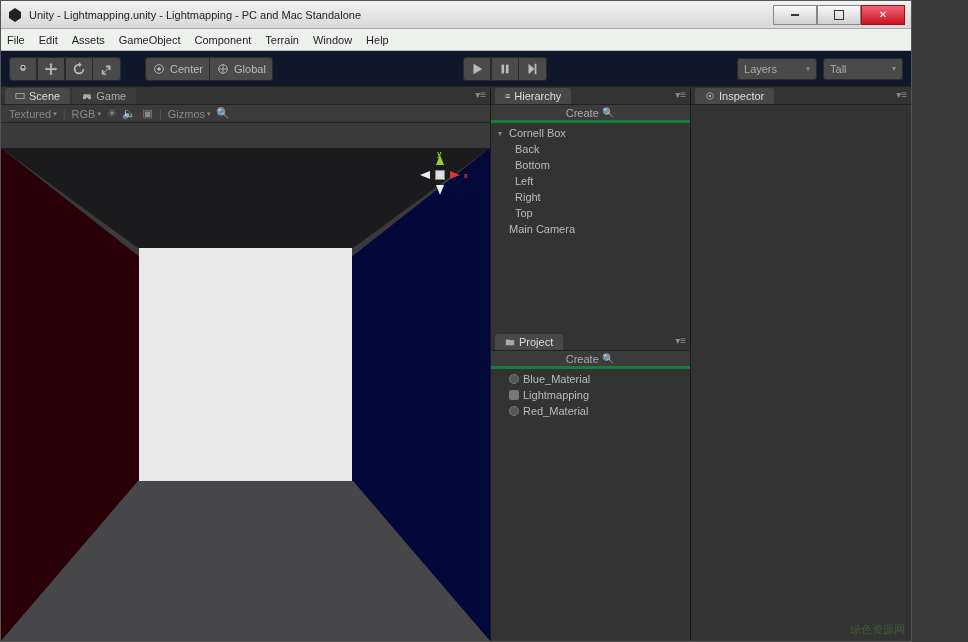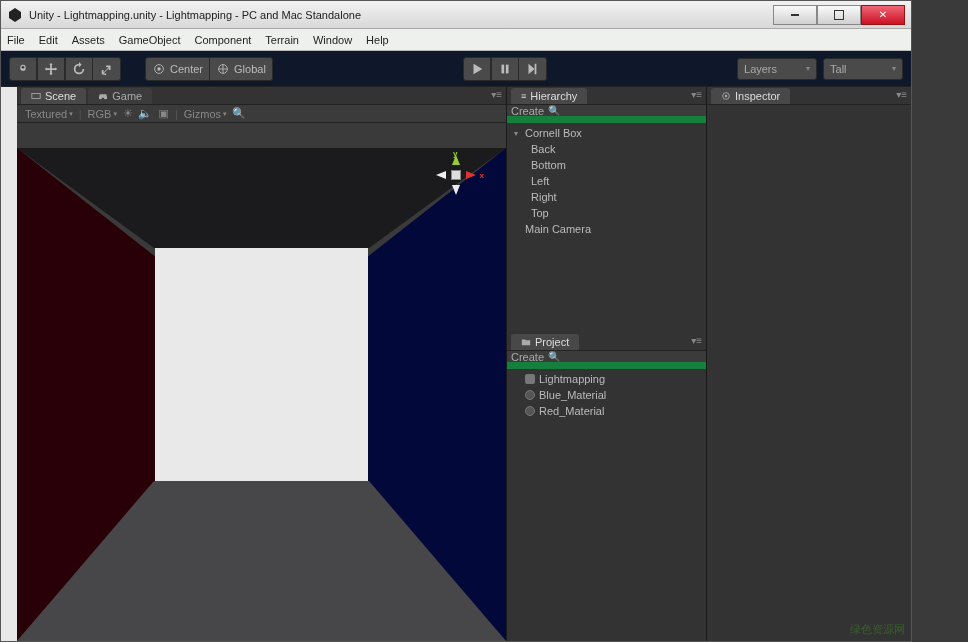--- a/index.html
+++ b/index.html
@@ -26,21 +26,21 @@
   .tbtn svg{width:14px;height:14px;fill:#bbb;}
   .tgroup{display:flex;}
   .tgroup .tbtn{border-radius:0;}
   .tgroup .tbtn:first-child{border-radius:3px 0 0 3px;}
   .tgroup .tbtn:last-child{border-radius:0 3px 3px 0; border-left:none;}
   .toolbar .spacer{flex:1;}
   .dropdown{background:#4a4a4a;border:1px solid #2a2a2a;border-radius:3px;height:22px;min-width:80px;display:flex;align-items:center;padding:0 6px;color:#aaa;justify-content:space-between;}
   .dropdown::after{content:"▾";font-size:8px;color:#888;margin-left:6px;}
 
   
-  .workspace{flex:1;display:flex;background:#2a2a2a;margin-left:16px;}
+  .workspace{flex:1;display:flex;background:#2a2a2a;}
   .col-left{width:490px;display:flex;flex-direction:column;border-right:1px solid #1a1a1a;}
   .col-mid{width:200px;display:flex;flex-direction:column;border-right:1px solid #1a1a1a;}
   .col-right{flex:1;display:flex;flex-direction:column;}
 
   .panel-tabs{height:18px;background:#333;display:flex;align-items:flex-end;padding-left:4px;gap:2px;border-bottom:1px solid #222;position:relative;}
   .panel-tab{background:#3c3c3c;color:#aaa;padding:2px 10px;border-radius:3px 3px 0 0;display:flex;align-items:center;gap:4px;font-size:10px;}
   .panel-tab.active{background:#484848;color:#ddd;}
   .panel-tab svg{width:10px;height:10px;fill:#aaa;}
   .panel-dropdown-btn{position:absolute;right:4px;top:2px;color:#888;font-size:10px;}
 
@@ -67,21 +67,21 @@
   .gizmo .ar.left{left:2px;top:18px;border-top:4px solid transparent;border-bottom:4px solid transparent;border-right:10px solid #eee;}
   .gizmo .ar.right{right:2px;top:18px;border-top:4px solid transparent;border-bottom:4px solid transparent;border-left:10px solid #d33;}
 
   .tree{flex:1;background:#333;overflow:auto;padding:2px 0;}
   .tree-row{display:flex;align-items:center;height:16px;color:#bbb;padding-left:4px;gap:4px;font-size:10px;}
   .tree-row .fold{width:10px;text-align:center;color:#888;font-size:8px;}
   .tree-row.indent1{padding-left:24px;}
   .tree-row .bullet{width:10px;height:10px;border-radius:5px;background:#555;border:1px solid #777;}
   .tree-row .scene-ico{width:10px;height:10px;background:#777;border-radius:2px;}
 
-  .search-row{height:18px;background:#3b3b3b;display:flex;align-items:center;padding:0 4px;gap:4px;border-bottom:7px solid #15803d;}
+  .search-row{height:18px;background:#3b3b3b;display:flex;align-items:center;padding:0 4px;gap:4px;border-bottom:3px solid #15803d;justify-content:center;}
   .search-row .q{color:#999;font-size:10px;}
   .mini-label{color:#aaa;font-size:10px;}
   .watermark{position:absolute;right:6px;bottom:4px;color:#3a6b2a;font-size:11px;opacity:.8;}
 </style>
 </head>
 <body>
 
 <div class="window">
 
   <div class="titlebar">
@@ -285,27 +285,27 @@
         </div>
         <div class="panel-dropdown-btn">▾≡</div>
       </div>
       <div class="search-row">
         <span class="mini-label mini-drop"><span>Create</span></span>
         <span class="q">🔍</span>
       </div>
       <div class="tree">
         <div class="tree-row">
             <span class="fold"></span>
+            <span class="bullet"></span>
+            <span>Blue_Material</span>
+          </div>
+        <div class="tree-row">
+            <span class="fold"></span>
             <span class="scene-ico"></span>
             <span>Lightmapping</span>
-          </div>
-        <div class="tree-row">
-            <span class="fold"></span>
-            <span class="bullet"></span>
-            <span>Blue_Material</span>
           </div>
         <div class="tree-row">
             <span class="fold"></span>
             <span class="bullet"></span>
             <span>Red_Material</span>
           </div>
       </div>
     </div>
 
     <div class="col-right">

